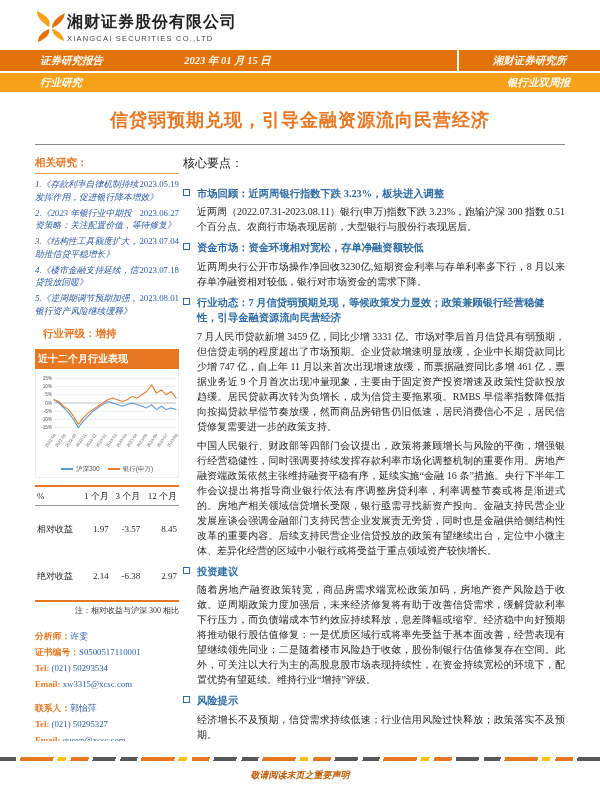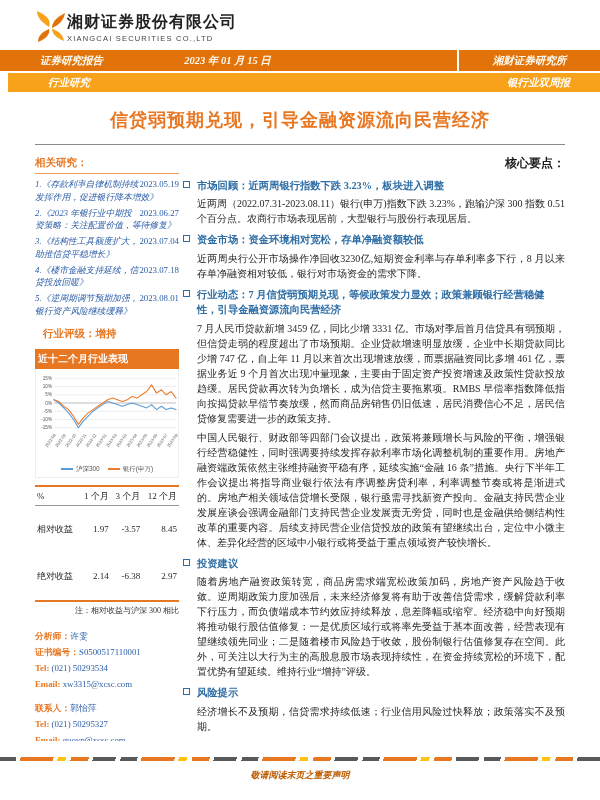--- a/index.html
+++ b/index.html
@@ -12,21 +12,21 @@
   .co-cn { font-size:16px; font-weight:bold; color:#222; font-family:"Liberation Sans",sans-serif; letter-spacing:1px; }
   .co-en { font-size:7.5px; color:#444; font-family:"Liberation Sans",sans-serif; letter-spacing:1.2px; margin-top:1px; }
   .bar1 { position:relative; height:21px; background:#E1730A; color:#FFFBF2;
           font-size:10.5px; font-weight:bold; font-style:italic; line-height:21px;
           font-family:"Liberation Serif",serif; }
   .bar1 .b1-left { position:absolute; left:40px; }
   .bar1 .b1-date { position:absolute; left:0; right:145px; text-align:center; }
   .bar1 .b1-right { position:absolute; right:0; top:0; bottom:0; width:143px;
           border-left:2px solid #fff; text-align:center; }
   .bar2 { position:relative; height:19px; background:#F7A21A; color:#FFFDF8;
-          font-size:10.5px; font-weight:bold; font-style:italic; line-height:19px; margin-top:2px;margin-left:8px; }
+          font-size:10.5px; font-weight:bold; font-style:italic; line-height:19px; margin-top:2px; }
   .bar2 .b2-left { position:absolute; left:40px; }
   .bar2 .b2-right { position:absolute; right:30px; }
   
   .report-title { margin-top:16px; text-align:center; font-size:18px; font-weight:bold; color:#E87722; letter-spacing:1px; }
   .title-rule { border-top:1px solid #8a8a8a; margin:12px 35px 0; }
   
   .content { display:flex; gap:4px; padding:10px 35px 0; height:596px; overflow:hidden; }
   .sidebar { width:144px; flex:none; font-size:8.8px; line-height:1.45; }
   .main { flex:1; min-width:0; }
   
@@ -51,21 +51,21 @@
   .perf-table th:first-child { text-align:left; }
   .perf-table td { text-align:right; padding:17px 2px; }
   .perf-table td:first-child { text-align:left; }
   .tbl-note { font-size:8px; color:#333; text-align:right; margin-top:3px; }
   .people { margin-top:14px; }
   .p-line { margin-bottom:3px; }
   .p-label { color:#E87722; font-weight:bold; }
   .p-val { color:#2B5DA8; }
   .block-gap { margin-top:12px; }
   
-  .core-h { font-size:12px; font-weight:bold; color:#1a1a1a; margin-bottom:6px;text-align:right; }
+  .core-h { font-size:12px; font-weight:normal; color:#1a1a1a; margin-bottom:14px; }
   .section { margin-bottom:6px; }
   .sec-title { display:flex; gap:7px; align-items:flex-start; color:#2E6DA4; font-weight:bold;
                font-size:10.3px; line-height:1.5; margin-bottom:3px; }
   .bullet-sq { flex:none; width:7px; height:7px; border:1.4px solid #2E6DA4; margin-top:3px; }
   .sec-title-text { flex:1; }
   .sec-body { padding-left:14px; }
   .sec-body p { font-size:10px; line-height:1.5; text-align:justify; margin-bottom:4px; color:#262626; }
   
   .footer { position:absolute; left:0; right:0; bottom:18px; }
   .deco-bar { height:4px; margin:0 0 8px;

